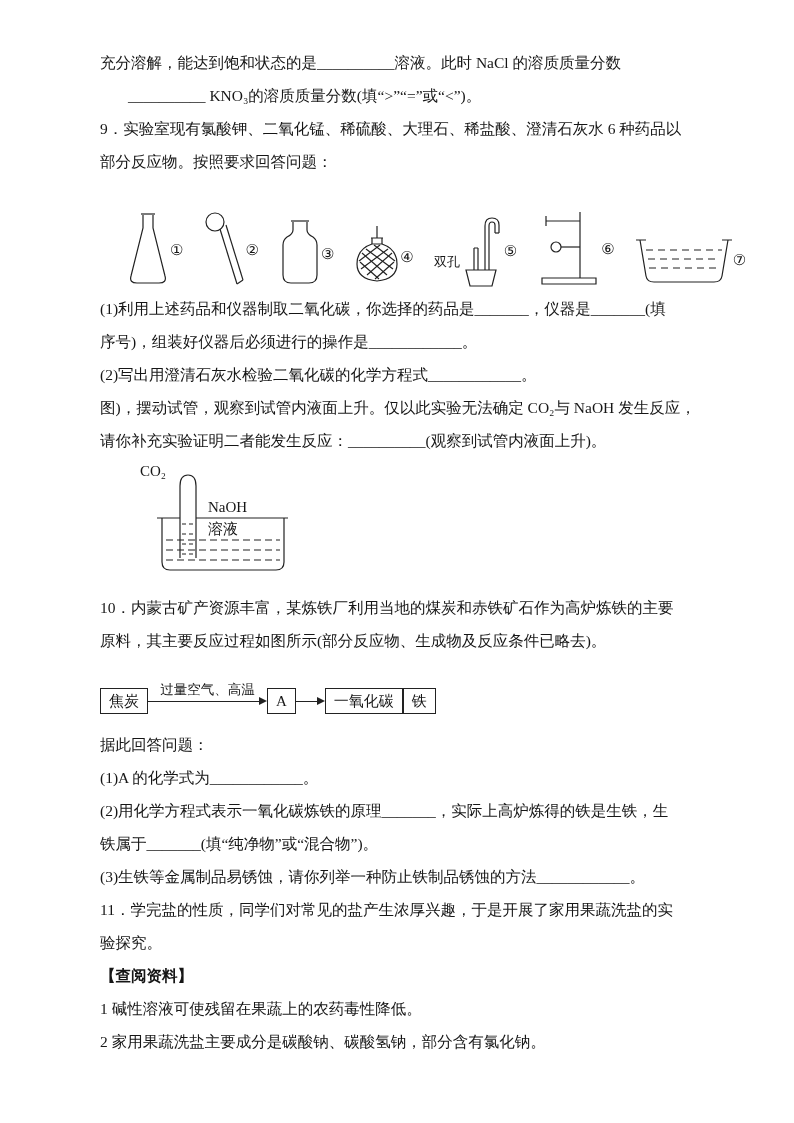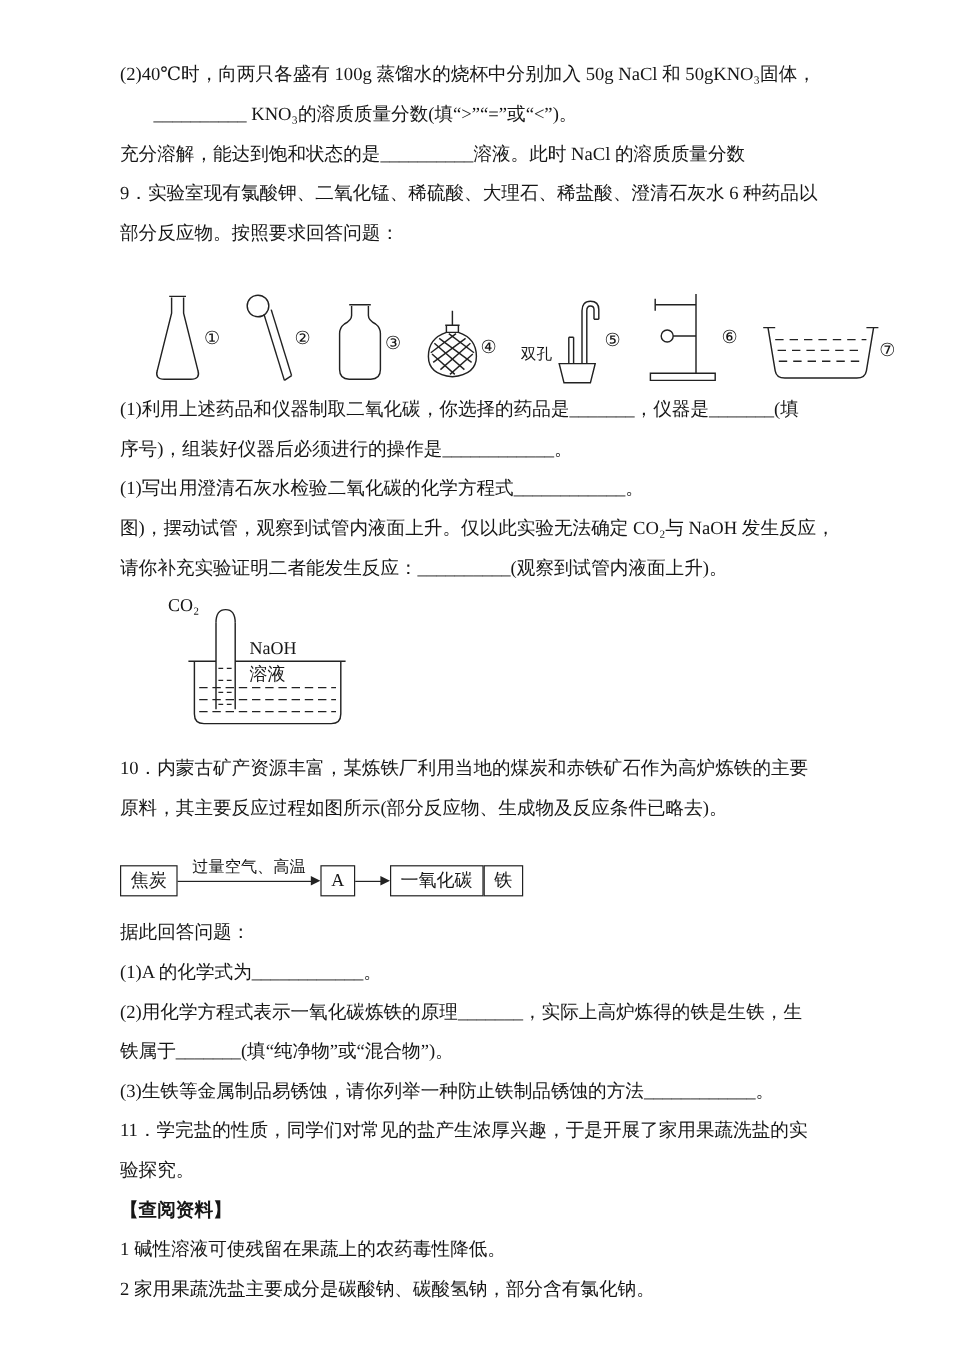--- a/index.html
+++ b/index.html
@@ -52,23 +52,22 @@
     border-bottom:4px solid transparent;
     margin-left:-1px;
   }
 </style>
 </head>
 <body>
 
 <div class="page">
 
   <div>
-    <div class="line">(2)40℃时，向两只各盛有 100g 蒸馏水的烧杯中分别加入 50g NaCl 和 50gKNO₃固体，</div>
+    <div class="line">充分溶解，能达到饱和状态的是__________溶液。此时 NaCl 的溶质质量分数</div>
     <div class="line indent-sm">__________ KNO₃的溶质质量分数(填“&gt;”“=”或“&lt;”)。</div>
-    <div class="line">充分溶解，能达到饱和状态的是__________溶液。此时 NaCl 的溶质质量分数</div>
   </div>
 
   <div>
     <div class="line">9．实验室现有氯酸钾、二氧化锰、稀硫酸、大理石、稀盐酸、澄清石灰水 6 种药品以</div>
     <div class="line">部分反应物。按照要求回答问题：</div>
 
     <div class="apparatus-row">
 
       <div class="app-item">
         <svg width="44" height="78" viewBox="0 0 44 78">
@@ -144,21 +143,21 @@
           <line x1="11" y1="20" x2="87" y2="20" stroke-dasharray="7,5"></line>
           <line x1="13" y1="29" x2="85" y2="29" stroke-dasharray="7,5"></line>
           <line x1="14" y1="38" x2="84" y2="38" stroke-dasharray="7,5"></line>
         </svg>
         <div class="app-label">⑦</div>
       </div>
     </div>
 
     <div class="line">(1)利用上述药品和仪器制取二氧化碳，你选择的药品是_______，仪器是_______(填</div>
     <div class="line">序号)，组装好仪器后必须进行的操作是____________。</div>
-    <div class="line">(1)写出用澄清石灰水检验二氧化碳的化学方程式____________。</div>
+    <div class="line">(2)写出用澄清石灰水检验二氧化碳的化学方程式____________。</div>
     <div class="line">图)，摆动试管，观察到试管内液面上升。仅以此实验无法确定 CO₂与 NaOH 发生反应，</div>
     <div class="line">请你补充实验证明二者能发生反应：__________(观察到试管内液面上升)。</div>
 
     <div class="tube-figure">
       <svg width="240" height="128" viewBox="0 0 240 128">
         <text x="4" y="16" font-size="15">CO₂</text>
 
         <path d="M44,26 Q44,15 52,15 Q60,15 60,26"></path>
         <path d="M44,26 V98 M60,26 V98"></path>
         <line x1="46" y1="64" x2="58" y2="64" stroke-dasharray="4,3"></line>

